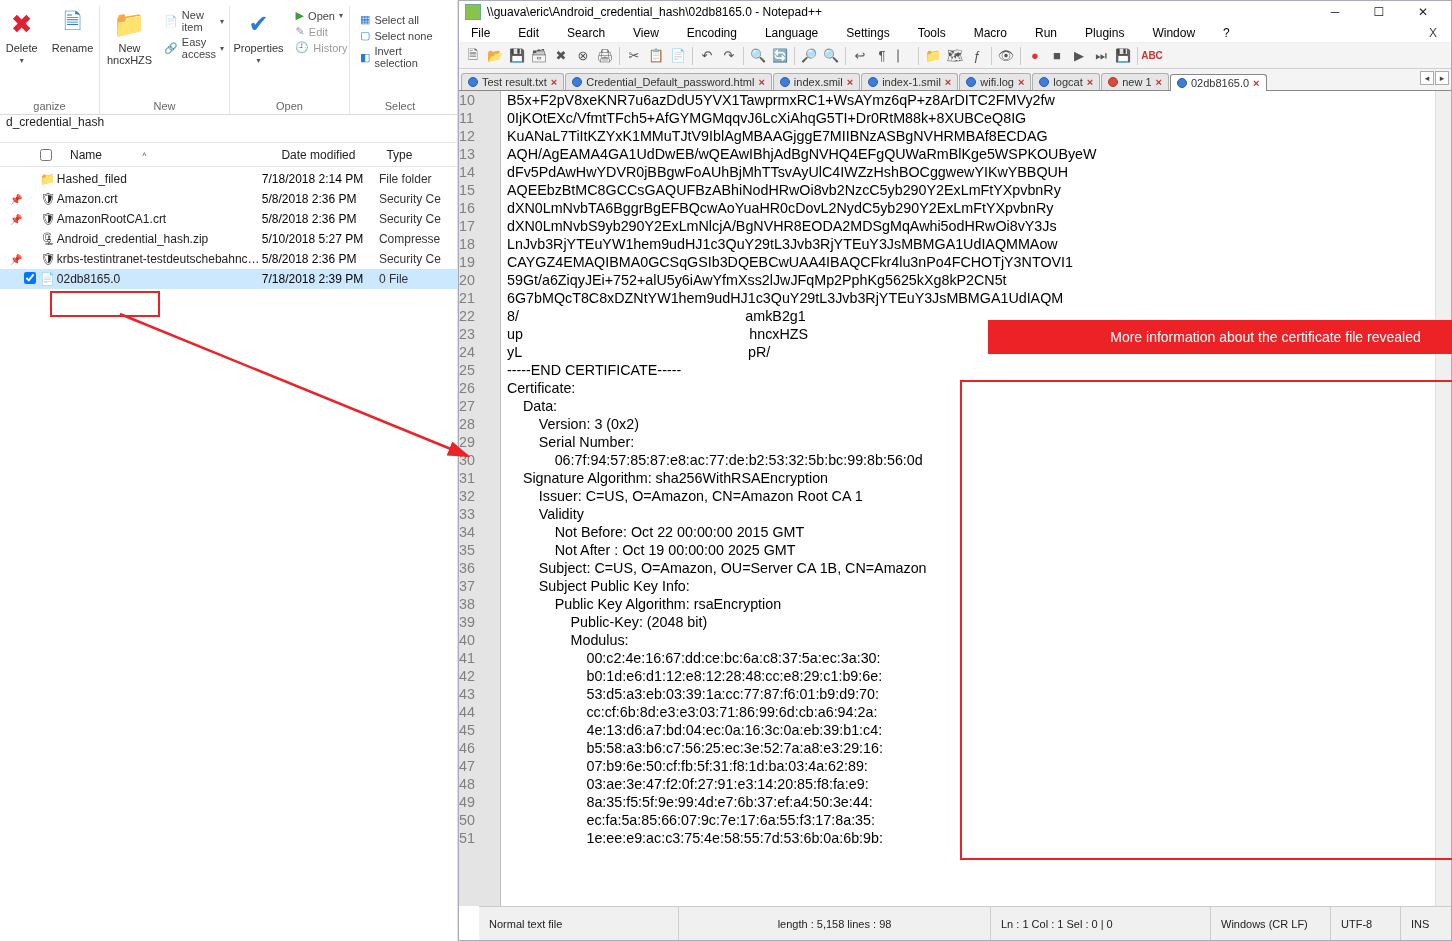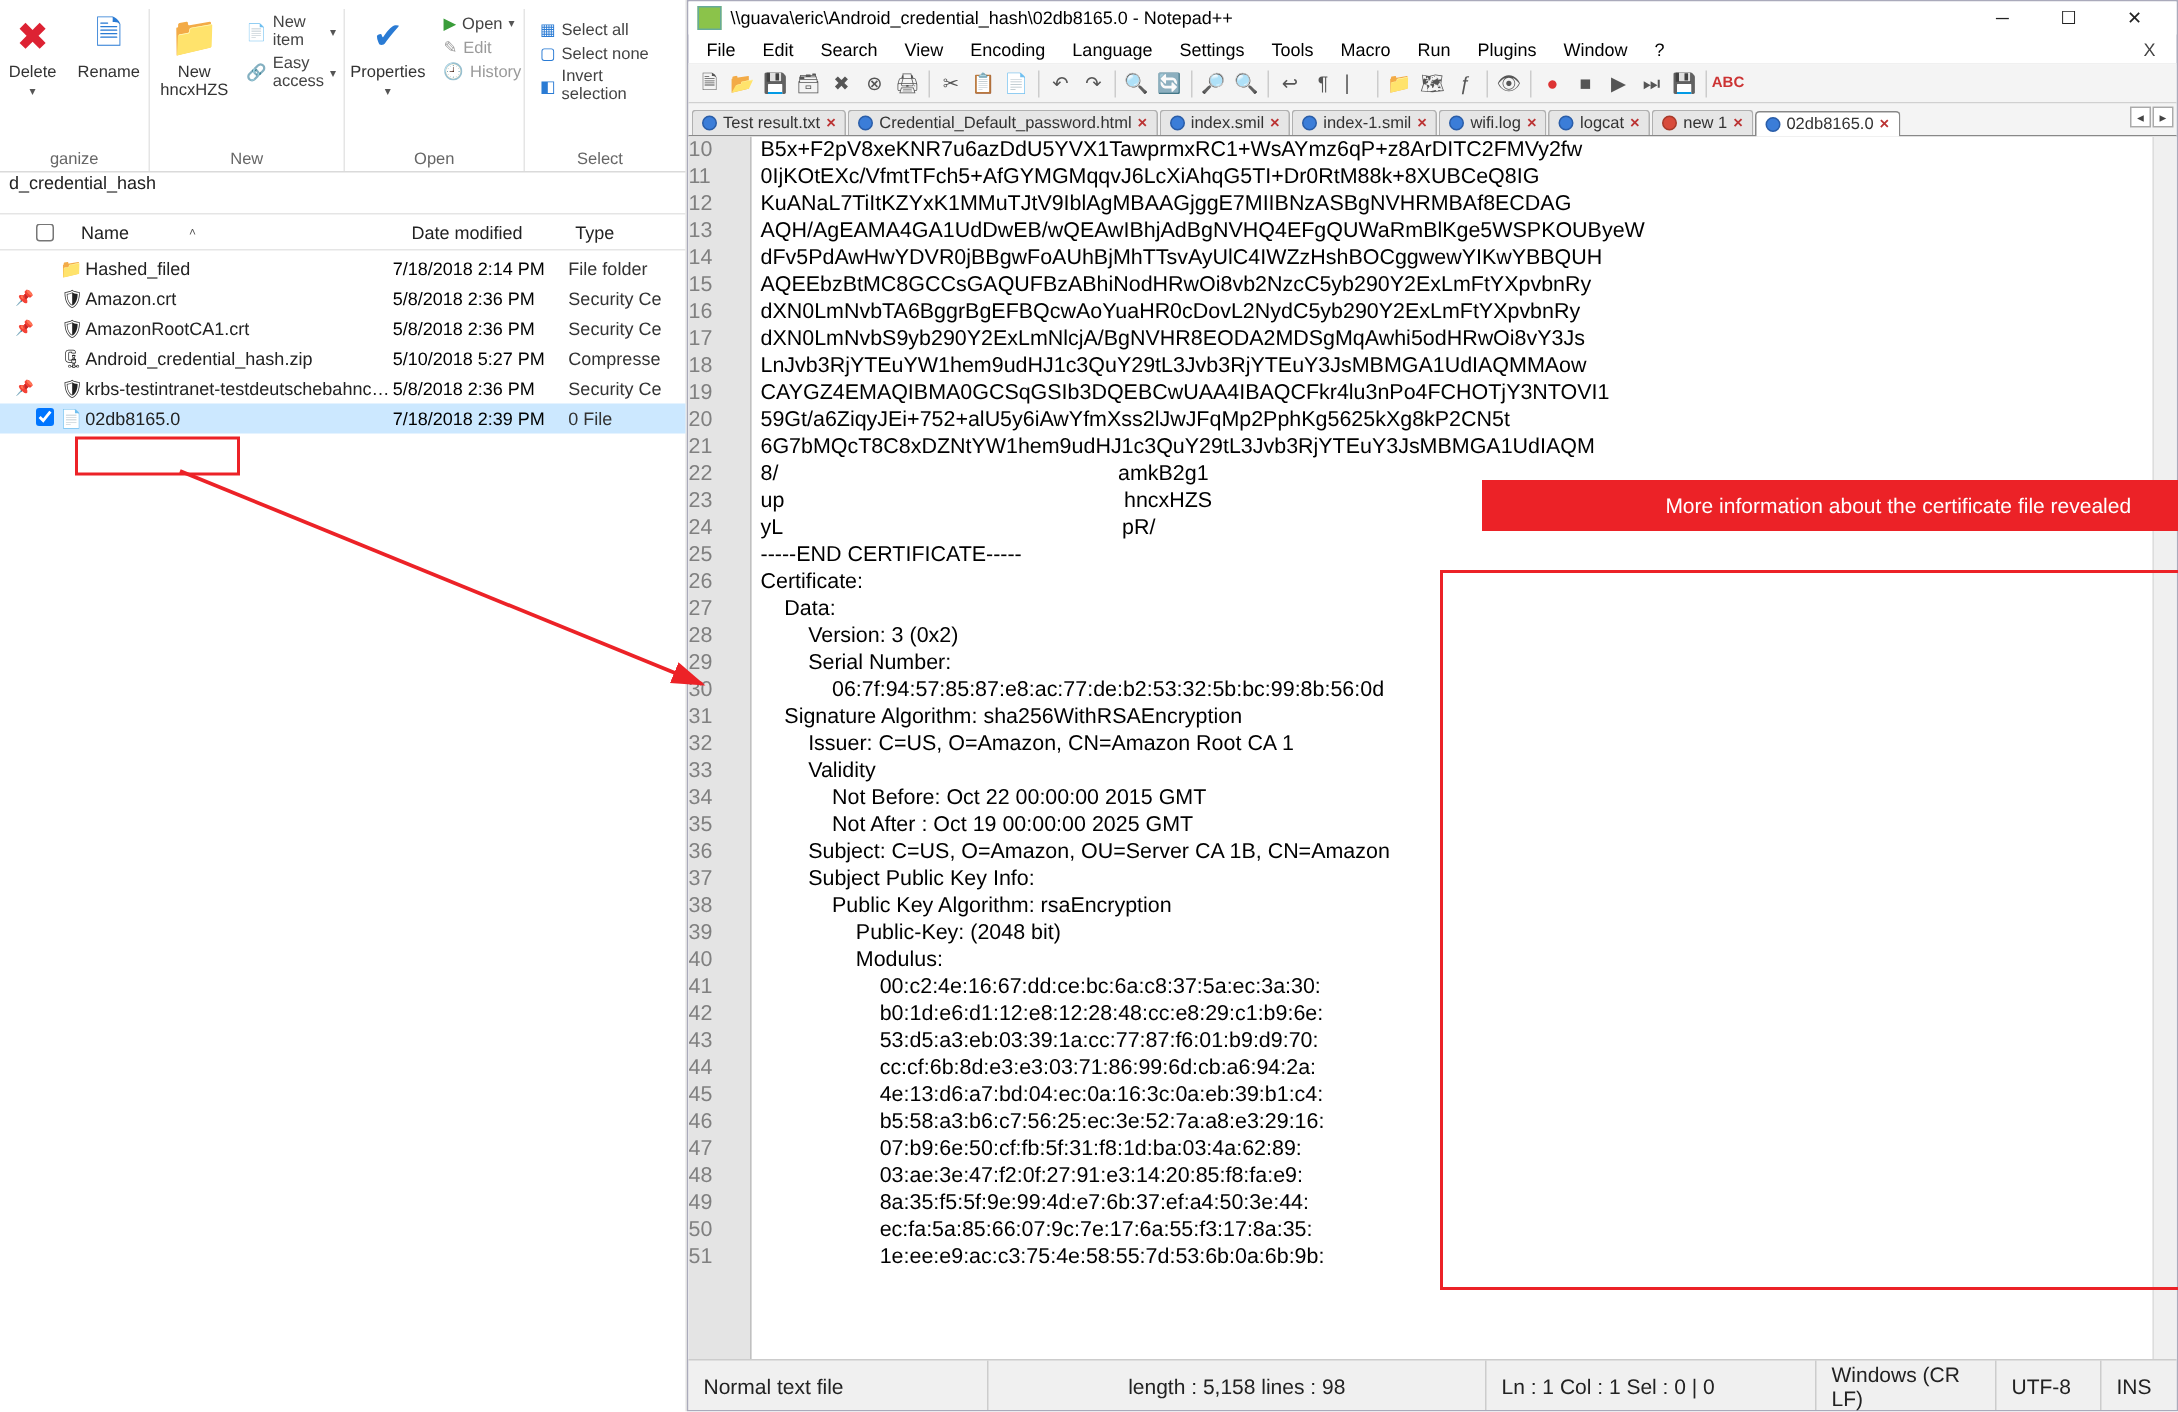--- a/index.html
+++ b/index.html
@@ -12,21 +12,21 @@
   .rb-row { display: flex; align-items: flex-start; gap: 6px; flex: 1; }
   .rb-btn-v { display: flex; flex-direction: column; align-items: center; gap: 2px; padding: 2px 4px; font-size: 11px; color: #333; }
   .rb-btn-v .big-ico { width: 32px; height: 32px; display: flex; align-items: center; justify-content: center; }
   .rb-side { display: flex; flex-direction: column; gap: 1px; padding-top: 2px; font-size: 11px; color: #444; }
   .rb-side-disabled { color: #9a9a9a; }
   .rb-side-item { display: flex; align-items: center; gap: 4px; padding: 1px 2px; }
   .rb-label { font-size: 11px; color: #666; margin-top: auto; padding-bottom: 2px; }
   .chev { font-size: 8px; color: #555; }
 
   .breadcrumb { height: 28px; display: flex; align-items: flex-start; padding: 0 6px; border-bottom: 1px solid #e5e5e5; font-size: 12px; color: #222; }
-  .file-header { display: flex; align-items: center; height: 24px; border-bottom: 1px solid #e5e5e5; font-size: 12px; color: #222; padding-left: 24px; }
+  .file-header { display: flex; align-items: center; height: 24px; border-bottom: 1px solid #e5e5e5; font-size: 12px; color: #222; padding-left: 40px; }
   .fh-col { padding: 0 6px; }
   .fh-name { width: 222px; display:flex; align-items:center; gap:40px;}
   .fh-date { width: 110px; }
   .fh-type { width: 80px; }
 
   .file-list { padding-top: 2px; }
   .file-row { display: flex; align-items: center; height: 20px; padding-left: 10px; font-size: 12px; color: #222; }
   .file-row .pin { width: 14px; color: #888; font-size: 10px; }
   .file-row .cb { width: 16px; }
   .file-row .ico { width: 18px; display:flex; justify-content:center; }
@@ -36,21 +36,21 @@
   .file-row.sel { background: #cce8ff; }
 
   .red-box { position:absolute; border:2px solid #ec2227; pointer-events:none; }
 
   
   .npp { position: absolute; left: 458px; top: 0; width: 994px; height: 941px; background: #fff; display:flex; flex-direction:column; border:1px solid #aab; }
   .npp-title { height: 22px; background: #fff; display: flex; align-items: center; padding: 0 6px; font-size: 12px; color: #000; }
   .npp-title .ico { width:16px; height:16px; background:#8bc34a; border:1px solid #6a9; margin-right:6px; }
   .npp-title .spacer { flex:1; }
   .winbtn { width:44px; height:22px; display:flex; align-items:center; justify-content:center; color:#222; font-family: "Segoe UI Symbol"; }
-  .npp-menu { height: 20px; display:flex; align-items:center; gap:6px; padding:0 6px; font-size:12px; color:#000; border-bottom:1px solid #f0f0f0;}
+  .npp-menu { height: 20px; display:flex; align-items:center; gap:16px; padding:0 6px; font-size:12px; color:#000; border-bottom:1px solid #f0f0f0;}
   .npp-menu span { padding: 0 6px; }
   .npp-menu .mx { margin-left:auto; padding:0 8px; color:#444;}
   .npp-toolbar { height: 26px; display:flex; align-items:center; gap:2px; padding:0 4px; border-bottom:1px solid #d0d0d0; background:#f4f4f4;}
   .tb-btn { width:20px; height:20px; display:flex; align-items:center; justify-content:center; color:#555; border:1px solid transparent; font-size:13px;}
   .tb-sep { width:1px; height:18px; background:#ccc; margin:0 2px; }
 
   .npp-tabs { height: 22px; display:flex; align-items:flex-end; background:#f4f4f4; border-bottom:1px solid #888; padding-left:2px; position:relative;}
   .npp-tab { display:flex; align-items:center; gap:4px; padding:2px 6px; font-size:11px; background:#e6e6e6; border:1px solid #b0b0b0; border-bottom:none; margin-right:1px; color:#333; border-radius:3px 3px 0 0;}
   .npp-tab.active { background:#fff; border-color:#888; position:relative; top:1px; }
   .tab-dot { width:10px; height:10px; border-radius:50%; background:#3b7dd8; border:1px solid #2a5da8; }
@@ -63,21 +63,21 @@
   .gutter { width:42px; background:#e4e4e4; color:#808080; text-align:left; padding:0 6px 0 0; border-right:1px solid #c0c0c0;}
   .gutter div { height:18px; }
   .code { flex:1; padding-left:6px; color:#000; white-space:pre; }
   .code div { height:18px; }
   .scroll-ind { position:absolute; right:0; top:0; width:16px; height:100%; background:#f0f0f0; border-left:1px solid #ddd;}
 
   .annotation { position:absolute; background:#ec2227; color:#fff; font-size:14px; display:flex; align-items:center; justify-content:center; z-index:50; }
 
   .arrow-svg { position:absolute; z-index:40; pointer-events:none; }
 
-  .npp-status { height:34px; background:#f0f0f0; border-top:1px solid #ccc; display:flex; align-items:center; font-size:14px; color:#222; }
+  .npp-status { height:34px; background:#f0f0f0; border-top:1px solid #ccc; display:flex; align-items:center; font-size:11px; color:#222;margin-left:20px; }
   .npp-status .cell { padding:0 10px; border-right:1px solid #ccc; height:100%; display:flex; align-items:center;}
   .npp-status .cell:first-child{ width:200px; border-left:none;}
   .npp-status .flex { flex:1; }
 
   input[type=checkbox]{ width:12px; height:12px; }
 </style>
 </head>
 <body>
 
 <div class="explorer">

